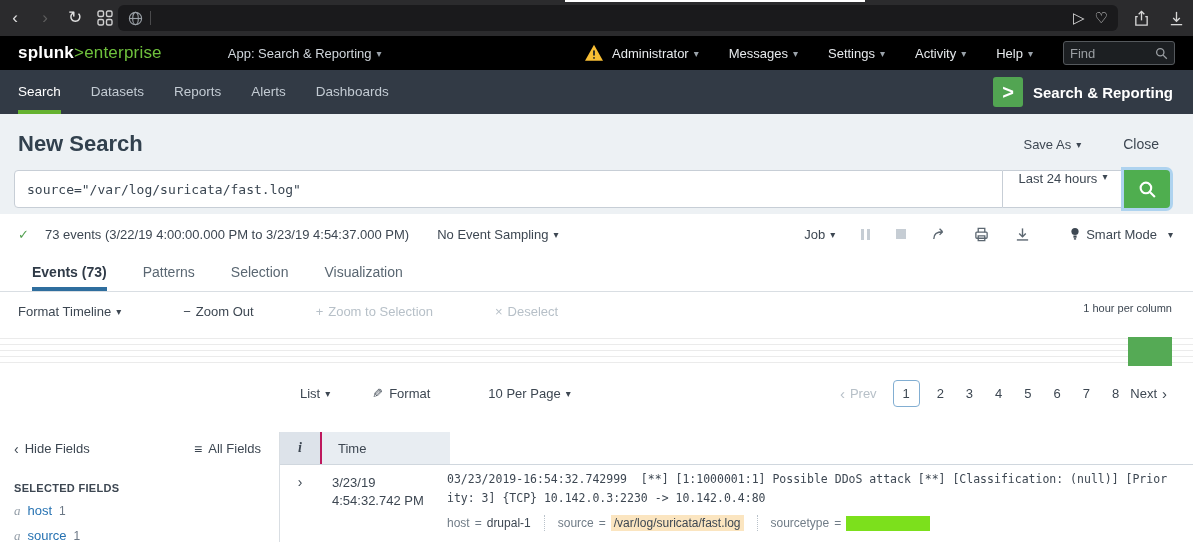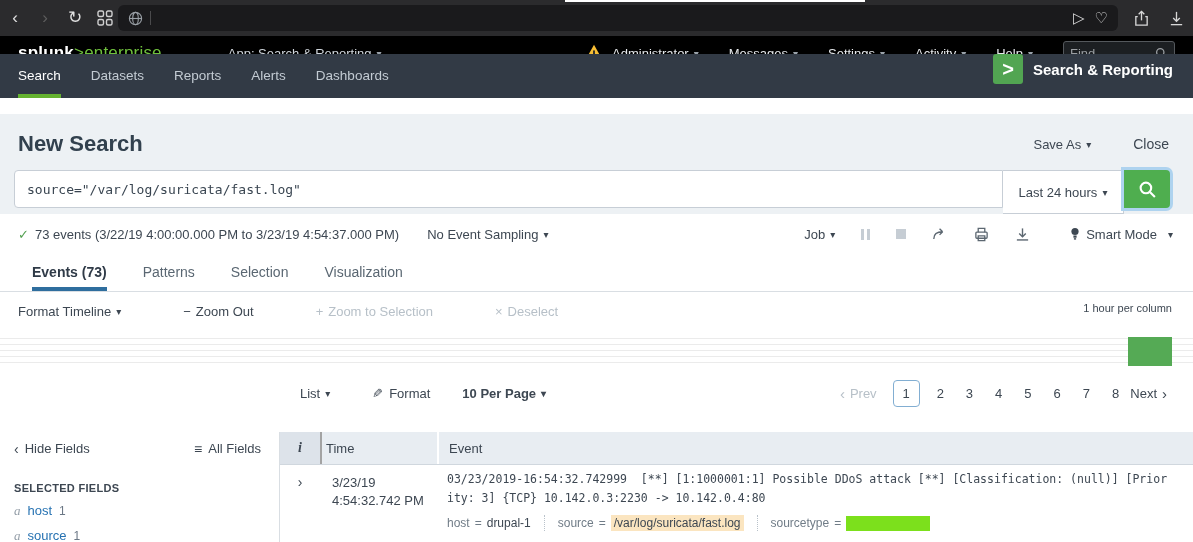--- a/index.html
+++ b/index.html
@@ -28,42 +28,42 @@
   #app-menu { margin-left:66px; font-size:13px; color:#d0d6dc; }
   .caret { font-size:10px; margin-left:5px; color:#9aa2aa; }
   #topbar-right { margin-left:auto; display:flex; align-items:center; gap:30px; margin-right:18px; }
   .topmenu { font-size:13px; color:#e6e9ec; display:flex; align-items:center; }
   #warn-wrap { display:flex; align-items:center; margin-right:-22px; }
   #find-box { width:112px; height:24px; background:#1c1f22; border:1px solid #54585c; border-radius:3px; display:flex; align-items:center; padding:0 6px; }
   #find-box input { flex:1; min-width:0; background:transparent; border:none; outline:none; color:#cfd3d7; font-size:13px; font-family:"Liberation Sans",sans-serif; }
   #find-box input::placeholder { color:#9b9fa3; }
 
   
-  #app-nav { top:54px; height:44px; background:#323a45; display:flex; align-items:flex-start; }
+  #app-nav { top:70px; height:44px; background:#323a45; display:flex; align-items:center; }
   .nav-item { font-size:13.5px; color:#c3cbd3; line-height:44px; margin-left:30px; }
   .nav-item:first-child { margin-left:18px; }
   .nav-item.active { color:#fff; box-shadow:inset 0 -4px 0 #65b230; }
   #app-title { margin-left:auto; margin-right:20px; display:flex; align-items:center; gap:10px; }
   #app-title .app-icon { width:30px; height:30px; background:#52a552; border-radius:3px; color:#fff; font-weight:bold; font-size:20px; display:flex; align-items:center; justify-content:center; }
   #app-title .app-name { color:#fff; font-size:15px; font-weight:600; }
 
   
   #search-head { top:114px; height:100px; background:#edf1f4; }
   #page-title { position:absolute; left:18px; top:17px; font-size:22px; font-weight:600; color:#32414e; }
-  #head-actions { position:absolute; right:24px; top:22px; display:flex; gap:42px; font-size:14px; color:#3d4752; }
+  #head-actions { position:absolute; right:34px; top:22px; display:flex; gap:42px; font-size:14px; color:#3d4752; }
   #search-row { position:absolute; left:14px; top:56px; display:flex; }
   #query-input { width:989px; height:38px; border:1px solid #c7ced6; border-radius:4px 0 0 4px; background:#fff; font-family:"DejaVu Sans Mono",monospace; font-size:13px; color:#394551; padding:0 12px; outline:none; }
-  #time-btn { width:121px; height:44px; background:#fff; border:1px solid #c7ced6; border-left:none; display:flex; align-items:center; justify-content:center; font-size:13px; color:#3d4752; }
+  #time-btn { width:121px; height:38px; background:#fff; border:1px solid #c7ced6; border-left:none; display:flex; justify-content:center; font-size:13px; color:#3d4752; }
   #time-btn .caret { color:#3d4752; }
   #search-btn { width:46px; height:38px; background:#4fae4f; border-radius:0 4px 4px 0; display:flex; align-items:center; justify-content:center; box-shadow:0 0 0 3px #aed3ef; }
 
   
   #status-row { top:214px; height:40px; background:#fff; display:flex; align-items:center; font-size:13px; color:#3d4752; }
   #check { color:#53a051; margin-left:18px; font-size:13px; }
-  #events-summary { margin-left:6px; }
+  #events-summary { margin-left:16px; }
   #sampling { margin-left:28px; display:flex; align-items:center; }
   #sampling .caret { color:#3d4752; }
   #status-right { margin-left:auto; display:flex; align-items:center; margin-right:20px; }
   #job-menu { display:flex; align-items:center;margin-left:19px; }
   #job-menu .caret { color:#3d4752; }
   .jicon { margin-left:26px; display:flex; align-items:center; }
   .pause-bars { display:flex; gap:3px; }
   .pause-bars i { width:3px; height:11px; background:#c6cdd4; }
   .stop-sq { width:10px; height:10px; background:#c6cdd4; }
   #smart-mode { margin-left:40px; display:flex; align-items:center; gap:6px; }
@@ -87,21 +87,21 @@
   #timeline-chart { top:330px; height:48px; background:#fff; }
   .gridline { position:absolute; left:0; right:0; height:1px; background:#ebebeb; }
   #tl-bar { position:absolute; left:1128px; top:7px; width:44px; height:35px; background:#55aa55; }
 
   
   #results-bar { top:366px; height:54px; background:#fff; display:flex; align-items:center; font-size:13px; color:#3d4752; }
   #list-menu { margin-left:300px; display:flex; align-items:center; }
   #list-menu .caret, #perpage-menu .caret { color:#3d4752; }
   #format-btn { margin-left:42px; display:flex; align-items:center; gap:6px; }
   #format-btn .pencil { display:inline-block; transform:scaleX(-1); font-size:13px; }
-  #perpage-menu { margin-left:32px; display:flex; align-items:center;font-weight:bold; }
+  #perpage-menu { margin-left:58px; display:flex; align-items:center; }
   #pagination { margin-left:auto; margin-right:26px; display:flex; align-items:center; }
   #pagination .pg { margin:0 11px; color:#3d4752; }
   #pagination .pg.current { width:27px; height:27px; border:1px solid #82aed2; border-radius:4px; display:flex; align-items:center; justify-content:center; margin:0 6px; }
   #prev-btn { color:#b7c0c8; display:flex; align-items:center; gap:5px; margin-right:10px; }
   #next-btn { color:#3d4752; display:flex; align-items:center; gap:5px; }
   .pchev { font-size:15px; line-height:1; }
 
   
   #main { top:432px; bottom:0; display:flex; background:#fff; }
   #sidebar { width:280px; border-right:1px solid #d9dee3; position:relative; }
@@ -111,21 +111,21 @@
   #selected-header { margin:17px 0 0 14px; font-size:11px; font-weight:bold; color:#3d4752; letter-spacing:.3px; }
   .field-row { margin:9px 0 0 14px; font-size:13px; display:flex; align-items:baseline; }
   .field-prefix { font-family:"Liberation Serif",serif; font-style:italic; color:#949ea8; margin-right:7px; font-size:13px; }
   .field-name { color:#2672b2; }
   .field-count { color:#6b7785; margin-left:7px; font-size:12px; }
 
   #table { flex:1; display:flex; flex-direction:column; }
   #thead { height:33px; display:flex; border-bottom:1px solid #d0d7de; }
   .th { display:flex; align-items:center; font-size:13px; color:#3d4752; background:#e8edf2; }
   .th-i { width:40px; justify-content:center; background:#dde3ea; font-family:"Liberation Serif",serif; font-style:italic; font-weight:bold; font-size:14px; }
-  .th-time { width:117px; padding-left:4px; border-left:2px solid #a3a3a3; }
+  .th-time { width:130px; padding-left:16px; border-left:2px solid #be185d; }
   .th-event { flex:1; padding-left:10px; border-left:2px solid #fff; }
   #trow { display:flex; }
   .td-i { width:40px; text-align:center; padding-top:9px; color:#3d4752; font-size:14px; }
   .td-time { width:117px; padding:9px 0 0 12px; font-size:13px; color:#3d4752; line-height:18px; }
   .td-event { flex:1; padding:5px 8px 0 10px; }
   .raw { font-family:"DejaVu Sans Mono",monospace; font-size:11.5px; line-height:19px; color:#3d4752; white-space:pre; overflow:hidden; }
   #evt-fields { margin-top:7px; display:flex; align-items:center; font-size:12px; color:#3d4752; }
   .fl-label, .fl-eq { color:#707c87; }
   .fl-eq { margin:0 5px; }
   .fl-sep { border-left:1px dotted #b9c2ca; height:16px; margin:0 13px; }
@@ -423,21 +423,20 @@
       <span class="field-prefix">a</span>
       <span class="field-name">source</span>
       <span class="field-count">1</span>
     </div>
   </div>
 
   <div id="table">
     <div id="thead">
       <span class="th th-i">i</span>
       <span class="th th-time">Time</span>
-      <span class="th th-event">Event</span>
     </div>
     <div id="trow">
       <span class="td-i">›</span>
       <span class="td-time"><span>3/23/19</span><br><span>4:54:32.742 PM</span></span>
       <span class="td-event">
         <div class="raw">03/23/2019-16:54:32.742999  [**] [1:1000001:1] Possible DDoS attack [**] [Classification: (null)] [Prior</div>
         <div class="raw">ity: 3] {TCP} 10.142.0.3:2230 -&gt; 10.142.0.4:80</div>
         <div id="evt-fields">
           <span class="fl-label">host</span>
           <span class="fl-eq">=</span>

